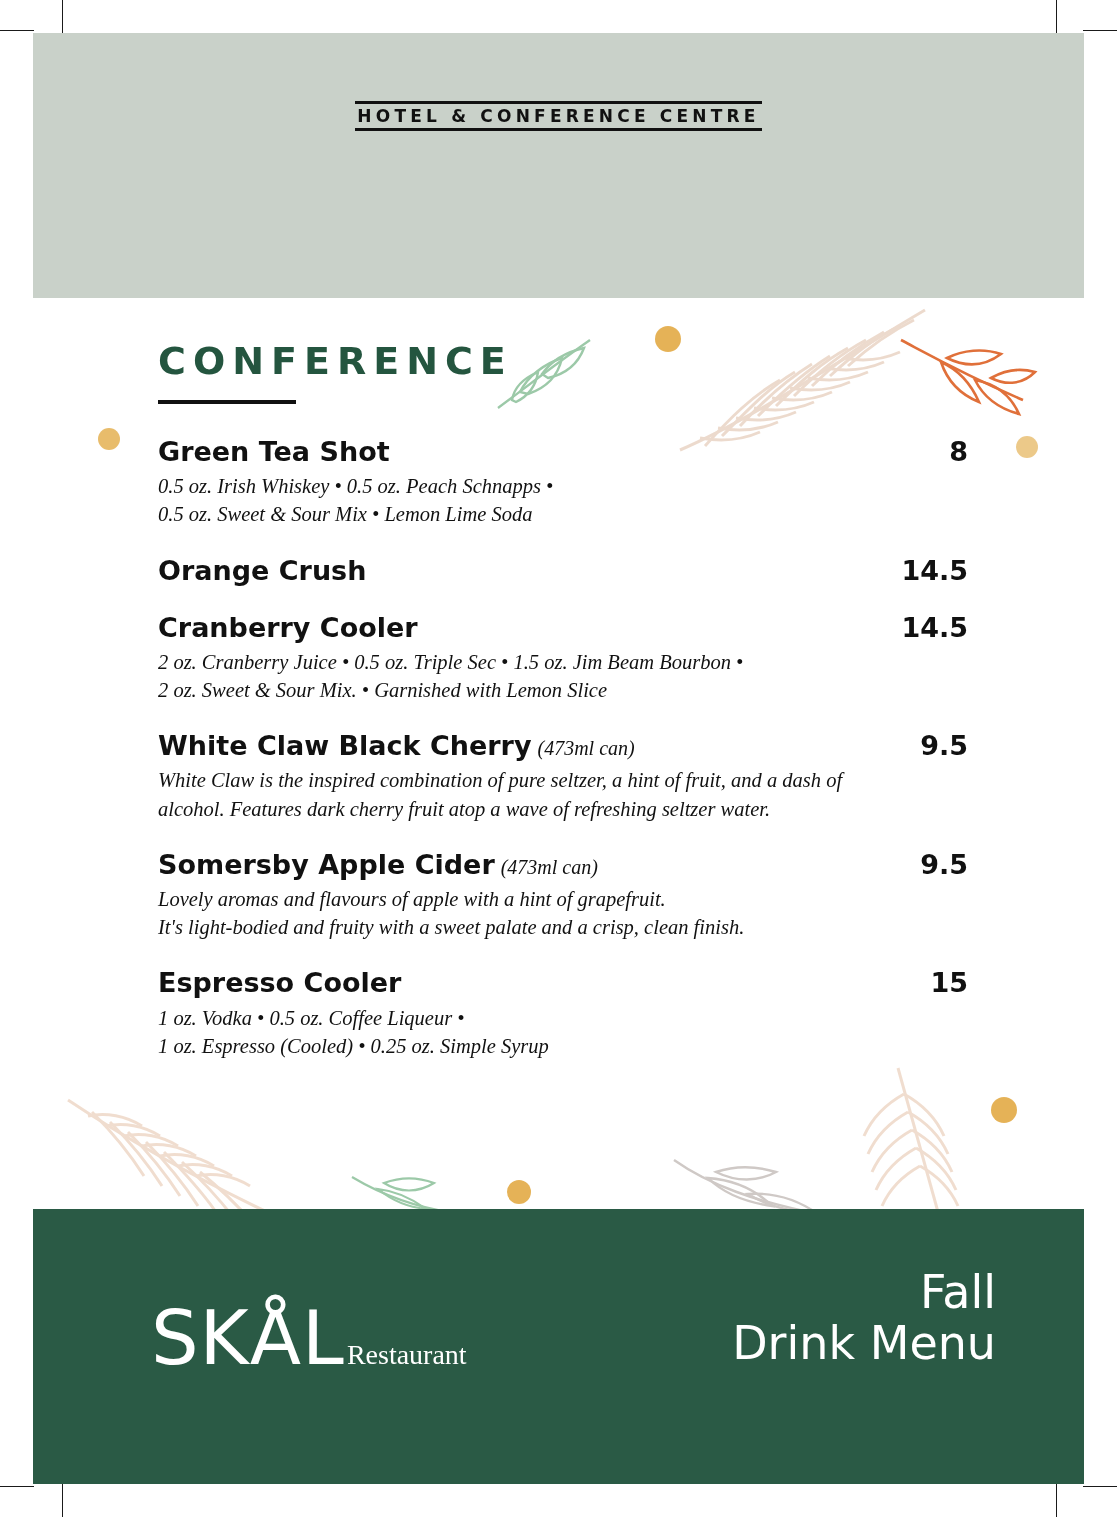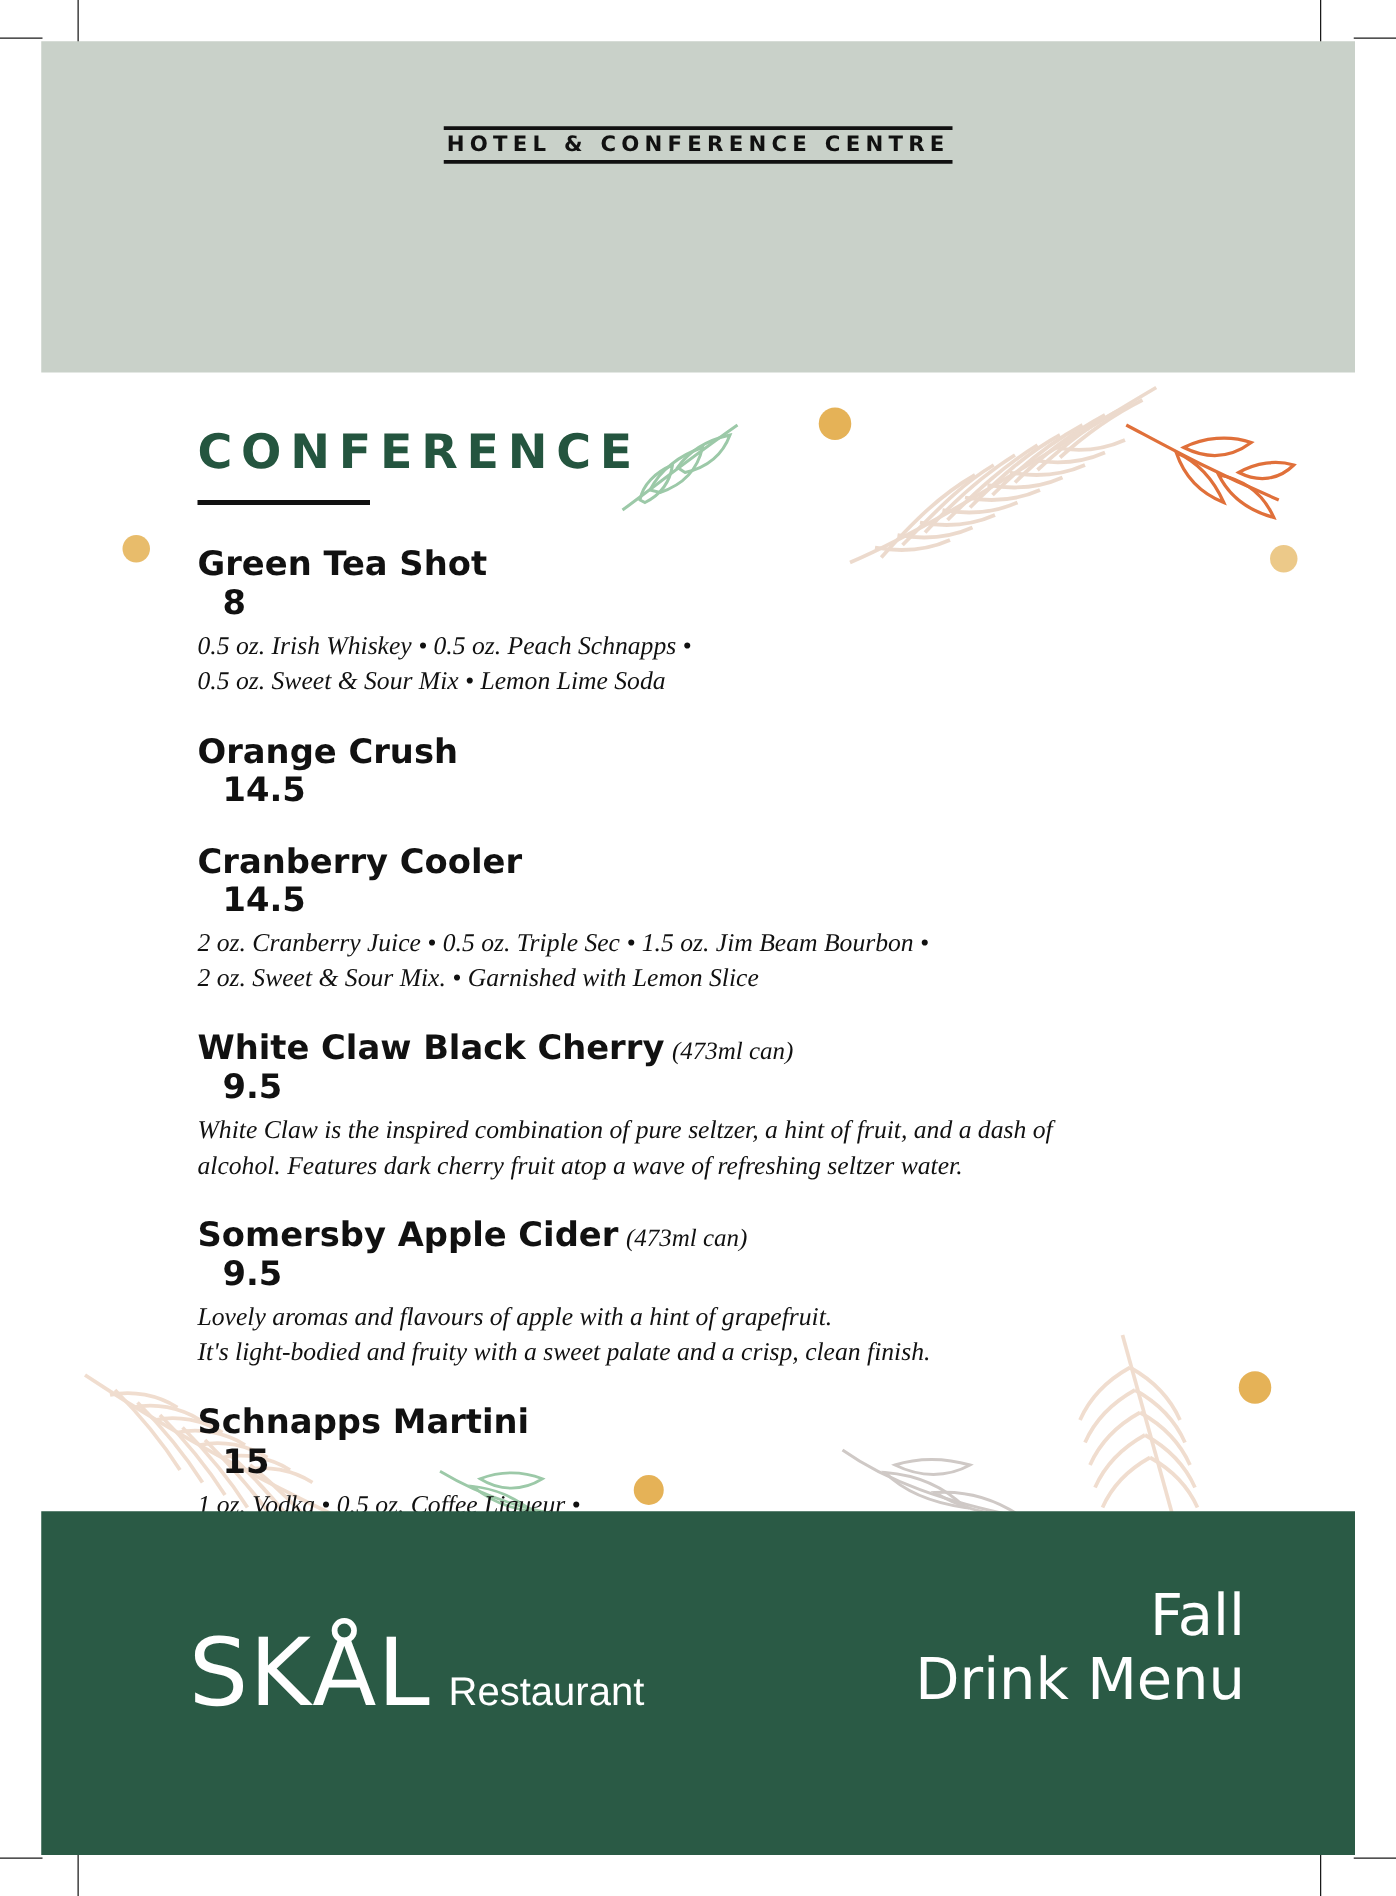--- a/index.html
+++ b/index.html
@@ -99,21 +99,20 @@
     position: absolute;
     left: 158px;
     top: 436px;
     width: 810px;
   }
   .item { margin-bottom: 26px; }
   .item-head {
     display: flex;
     align-items: baseline;
     justify-content: space-between;
-    flex-direction: column;
   }
   .item-name {
     font-family: "DejaVu Sans", sans-serif;
     font-weight: 700;
     font-size: 27px;
     color: #111111;
     line-height: 1.15;
   }
   .item-note {
     font-family: "Liberation Serif", serif;
@@ -160,24 +159,24 @@
     color: #ffffff;
   }
   .skal {
     font-family: "DejaVu Sans", sans-serif;
     font-weight: 400;
     font-size: 75px;
     letter-spacing: 1px;
     line-height: 1;
   }
   .restaurant {
-    font-family: Liberation Sans, sans-serif;
+    font-family: Liberation Serif, serif;
     font-weight: 400;
-    font-size: 32px;
-    margin-left: 14px;
+    font-size: 28px;
+    margin-left: 2px;
     line-height: 1;
   }
   .footer-right {
     position: absolute;
     right: 88px;
     top: 58px;
     text-align: right;
     color: #ffffff;
     font-family: "DejaVu Sans", sans-serif;
     font-weight: 400;
@@ -350,21 +349,21 @@
     <div class="item-head">
       <div class="item-name"><span>Somersby Apple Cider</span><span class="item-note">(473ml can)</span></div>
       <div class="item-price">9.5</div>
     </div>
     <div class="item-desc" style="white-space:pre-line;">Lovely aromas and flavours of apple with a hint of grapefruit.
 It's light-bodied and fruity with a sweet palate and a crisp, clean finish.</div>
   </div>
 
   <div class="item">
     <div class="item-head">
-      <div class="item-name"><span>Schnapps Martini</span></div>
+      <div class="item-name"><span>Espresso Cooler</span></div>
       <div class="item-price">15</div>
     </div>
     <div class="item-desc" style="white-space:pre-line;">1 oz. Vodka • 0.5 oz. Coffee Liqueur •
 1 oz. Espresso (Cooled) • 0.25 oz. Simple Syrup</div>
   </div>
 
 </div>
 
 <div class="footer-band">
   <div class="footer-left">

